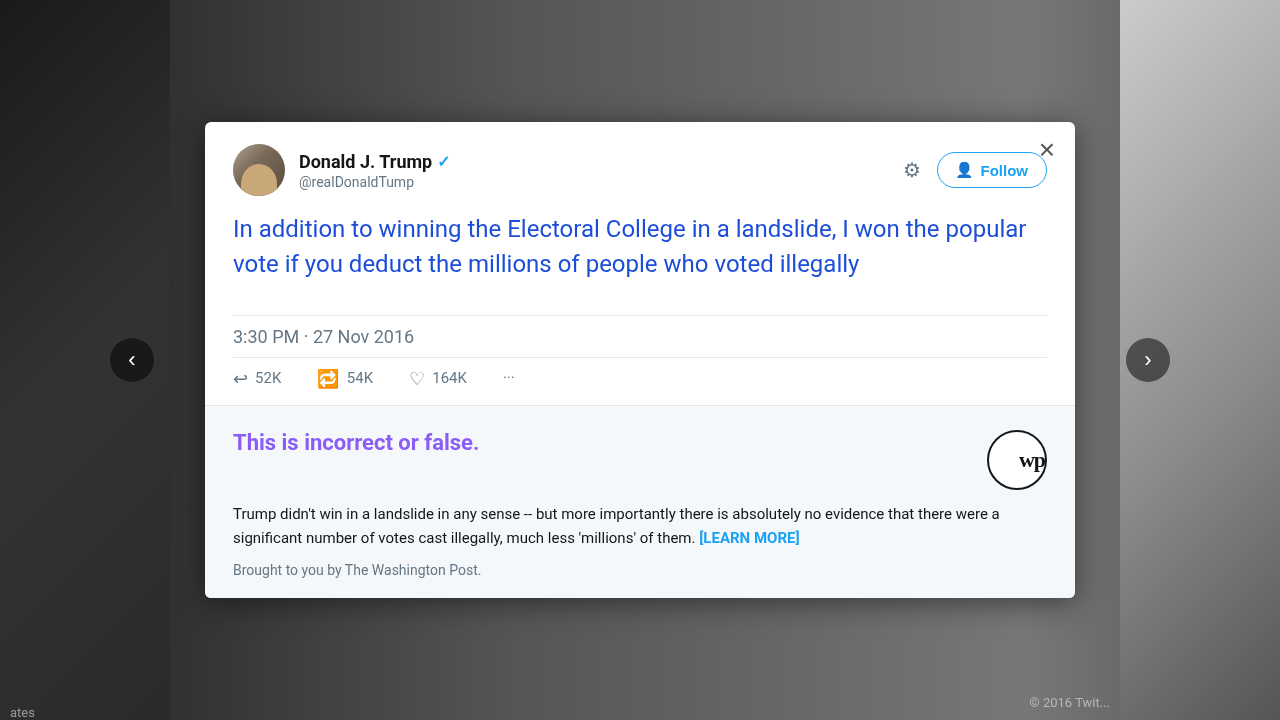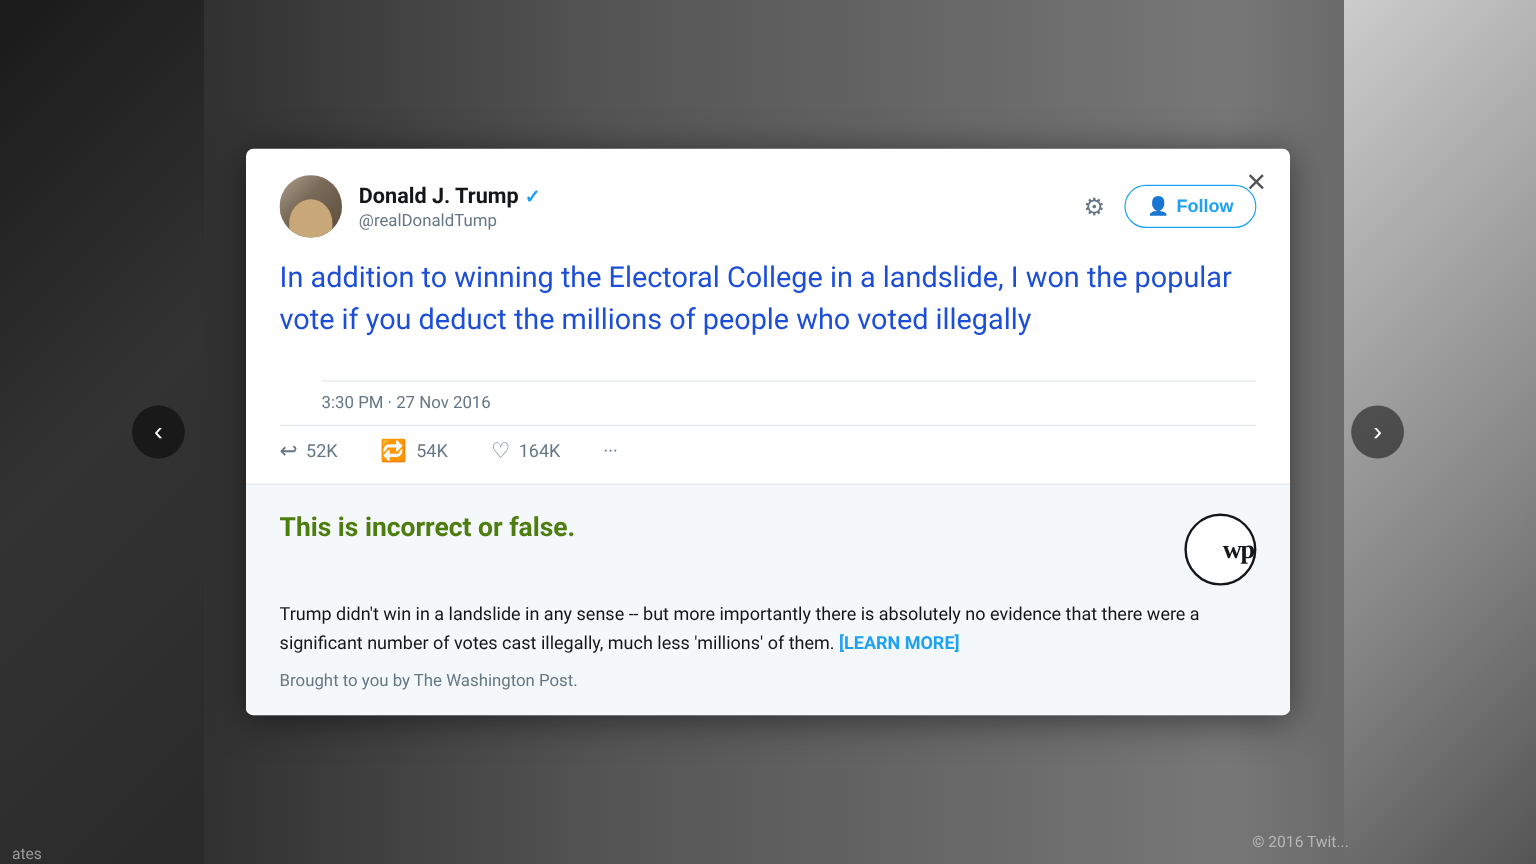--- a/index.html
+++ b/index.html
@@ -249,25 +249,24 @@
     .sa-person1 { background: linear-gradient(135deg, #8b7355, #6b5535); }
     .sa-person2 { background: linear-gradient(135deg, #7a8b7a, #5a6b5a); }
     .sa-person3 { background: linear-gradient(135deg, #2a2a2a, #1a1a1a); }
     .sa-person4 { background: linear-gradient(135deg, #5a5a6b, #3a3a4b); }
     .sa-blue { background: #1da1f2; }
     .sa-person5 { background: linear-gradient(135deg, #6b6b7a, #4a4a5a); }
     .sa-green { background: #17bf63; }
     .sa-red { background: #e0245e; }
 
     .timestamp {
-      font-size: 14px;
+      font-size: 18px;
       color: #657786;
       padding: 10px 0;
       border-top: 1px solid #e1e8ed;
-      margin-left: 35px;
     }
 
     .action-row {
       display: flex;
       align-items: center;
       gap: 36px;
       padding: 10px 0;
       border-top: 1px solid #e1e8ed;
     }
 
@@ -294,21 +293,21 @@
     .fc-header {
       display: flex;
       align-items: flex-start;
       justify-content: space-between;
       margin-bottom: 12px;
     }
 
     .fc-title {
       font-size: 22px;
       font-weight: bold;
-      color: #4d7c0f;
+      color: #8b5cf6;
     }
 
     .wp-logo {
       width: 60px;
       height: 60px;
       border-radius: 50%;
       border: 2px solid #14171a;
       display: flex;
       align-items: center;
       justify-content: flex-end;
@@ -338,21 +337,21 @@
     }
 
     .fc-attribution {
       font-size: 14px;
       color: #657786;
     }
 
     .copyright-note {
       position: absolute;
       bottom: 10px;
-      right: 156px;
+      right: 170px;
       color: rgba(200,200,200,0.8);
       font-size: 13px;
       z-index: 6;
     }
 
     .bottom-left-text {
       position: absolute;
       bottom: 0;
       left: 10px;
       color: rgba(200,200,200,0.7);

